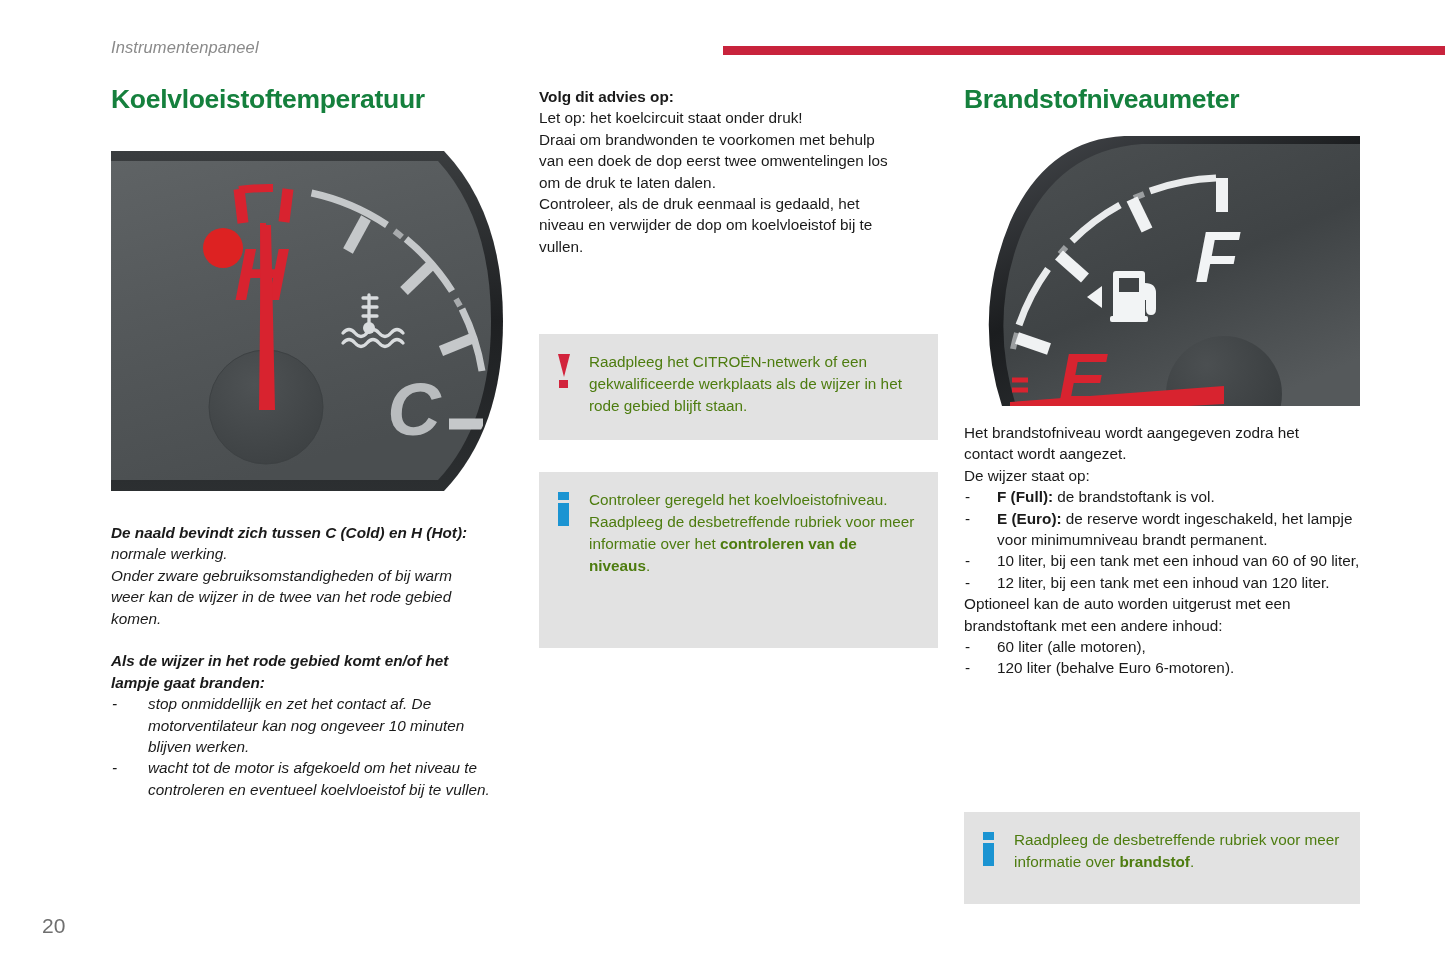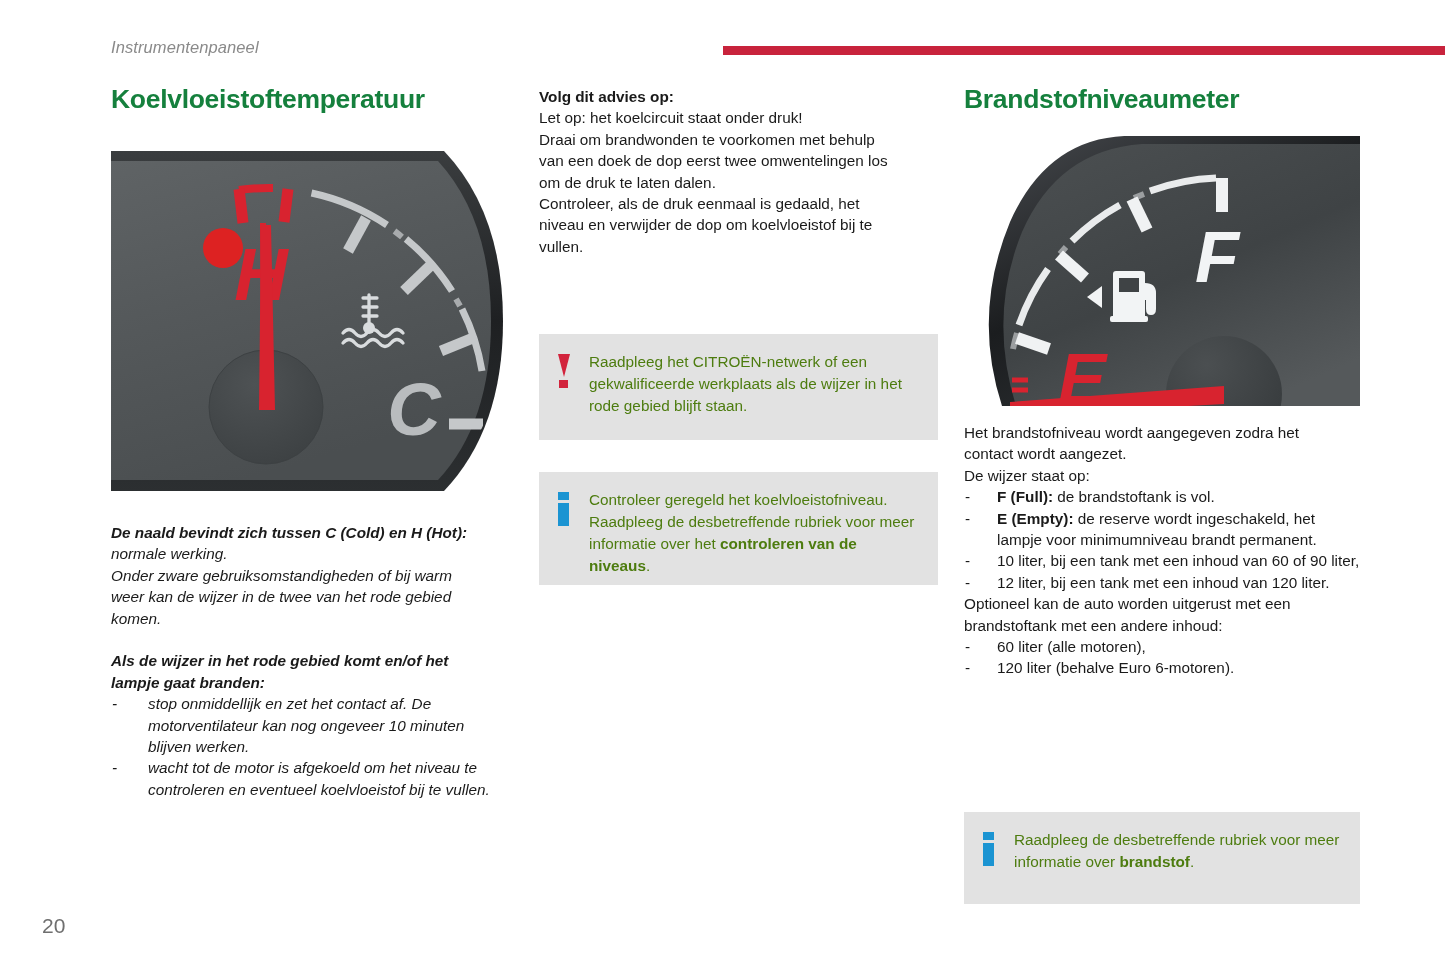--- a/index.html
+++ b/index.html
@@ -135,21 +135,21 @@
     left: 50px;
     top: 17px;
     right: 16px;
     font-size: 15.3px;
     line-height: 22px;
     color: #4d7c0f;
   }
   .note-box .note-text b { font-weight: bold; }
 
   #warn-box-coolant { left: 539px; top: 334px; width: 399px; height: 106px; }
-  #info-box-coolant { left: 539px; top: 472px; width: 399px; height: 113px; }
+  #info-box-coolant { left: 539px; top: 472px; width: 399px; height: 176px; }
   #info-box-fuel    { left: 964px; top: 812px; width: 396px; height: 92px; }
 
   
   .icon-exclam {
     position: relative;
   }
   .icon-exclam .bar {
     position: absolute;
     left: 1px;
     top: 0;
@@ -425,21 +425,21 @@
     <span>contact wordt aangezet.</span><br>
     <span>De wijzer staat op:</span>
   </p>
   <ul class="dash-list tight">
     <li>
       <span class="dash">-</span>
       <b>F (Full):</b><span> de brandstoftank is vol.</span>
     </li>
     <li>
       <span class="dash">-</span>
-      <b>E (Empty):</b><span> de reserve wordt ingeschakeld, het lampje voor minimumniveau brandt permanent.</span>
+      <b>E (Euro):</b><span> de reserve wordt ingeschakeld, het lampje voor minimumniveau brandt permanent.</span>
     </li>
   </ul>
   <ul class="dash-list tight">
     <li>
       <span class="dash">-</span>
       <span>10 liter, bij een tank met een inhoud van 60 of 90 liter,</span>
     </li>
     <li>
       <span class="dash">-</span>
       <span>12 liter, bij een tank met een inhoud van 120 liter.</span>

